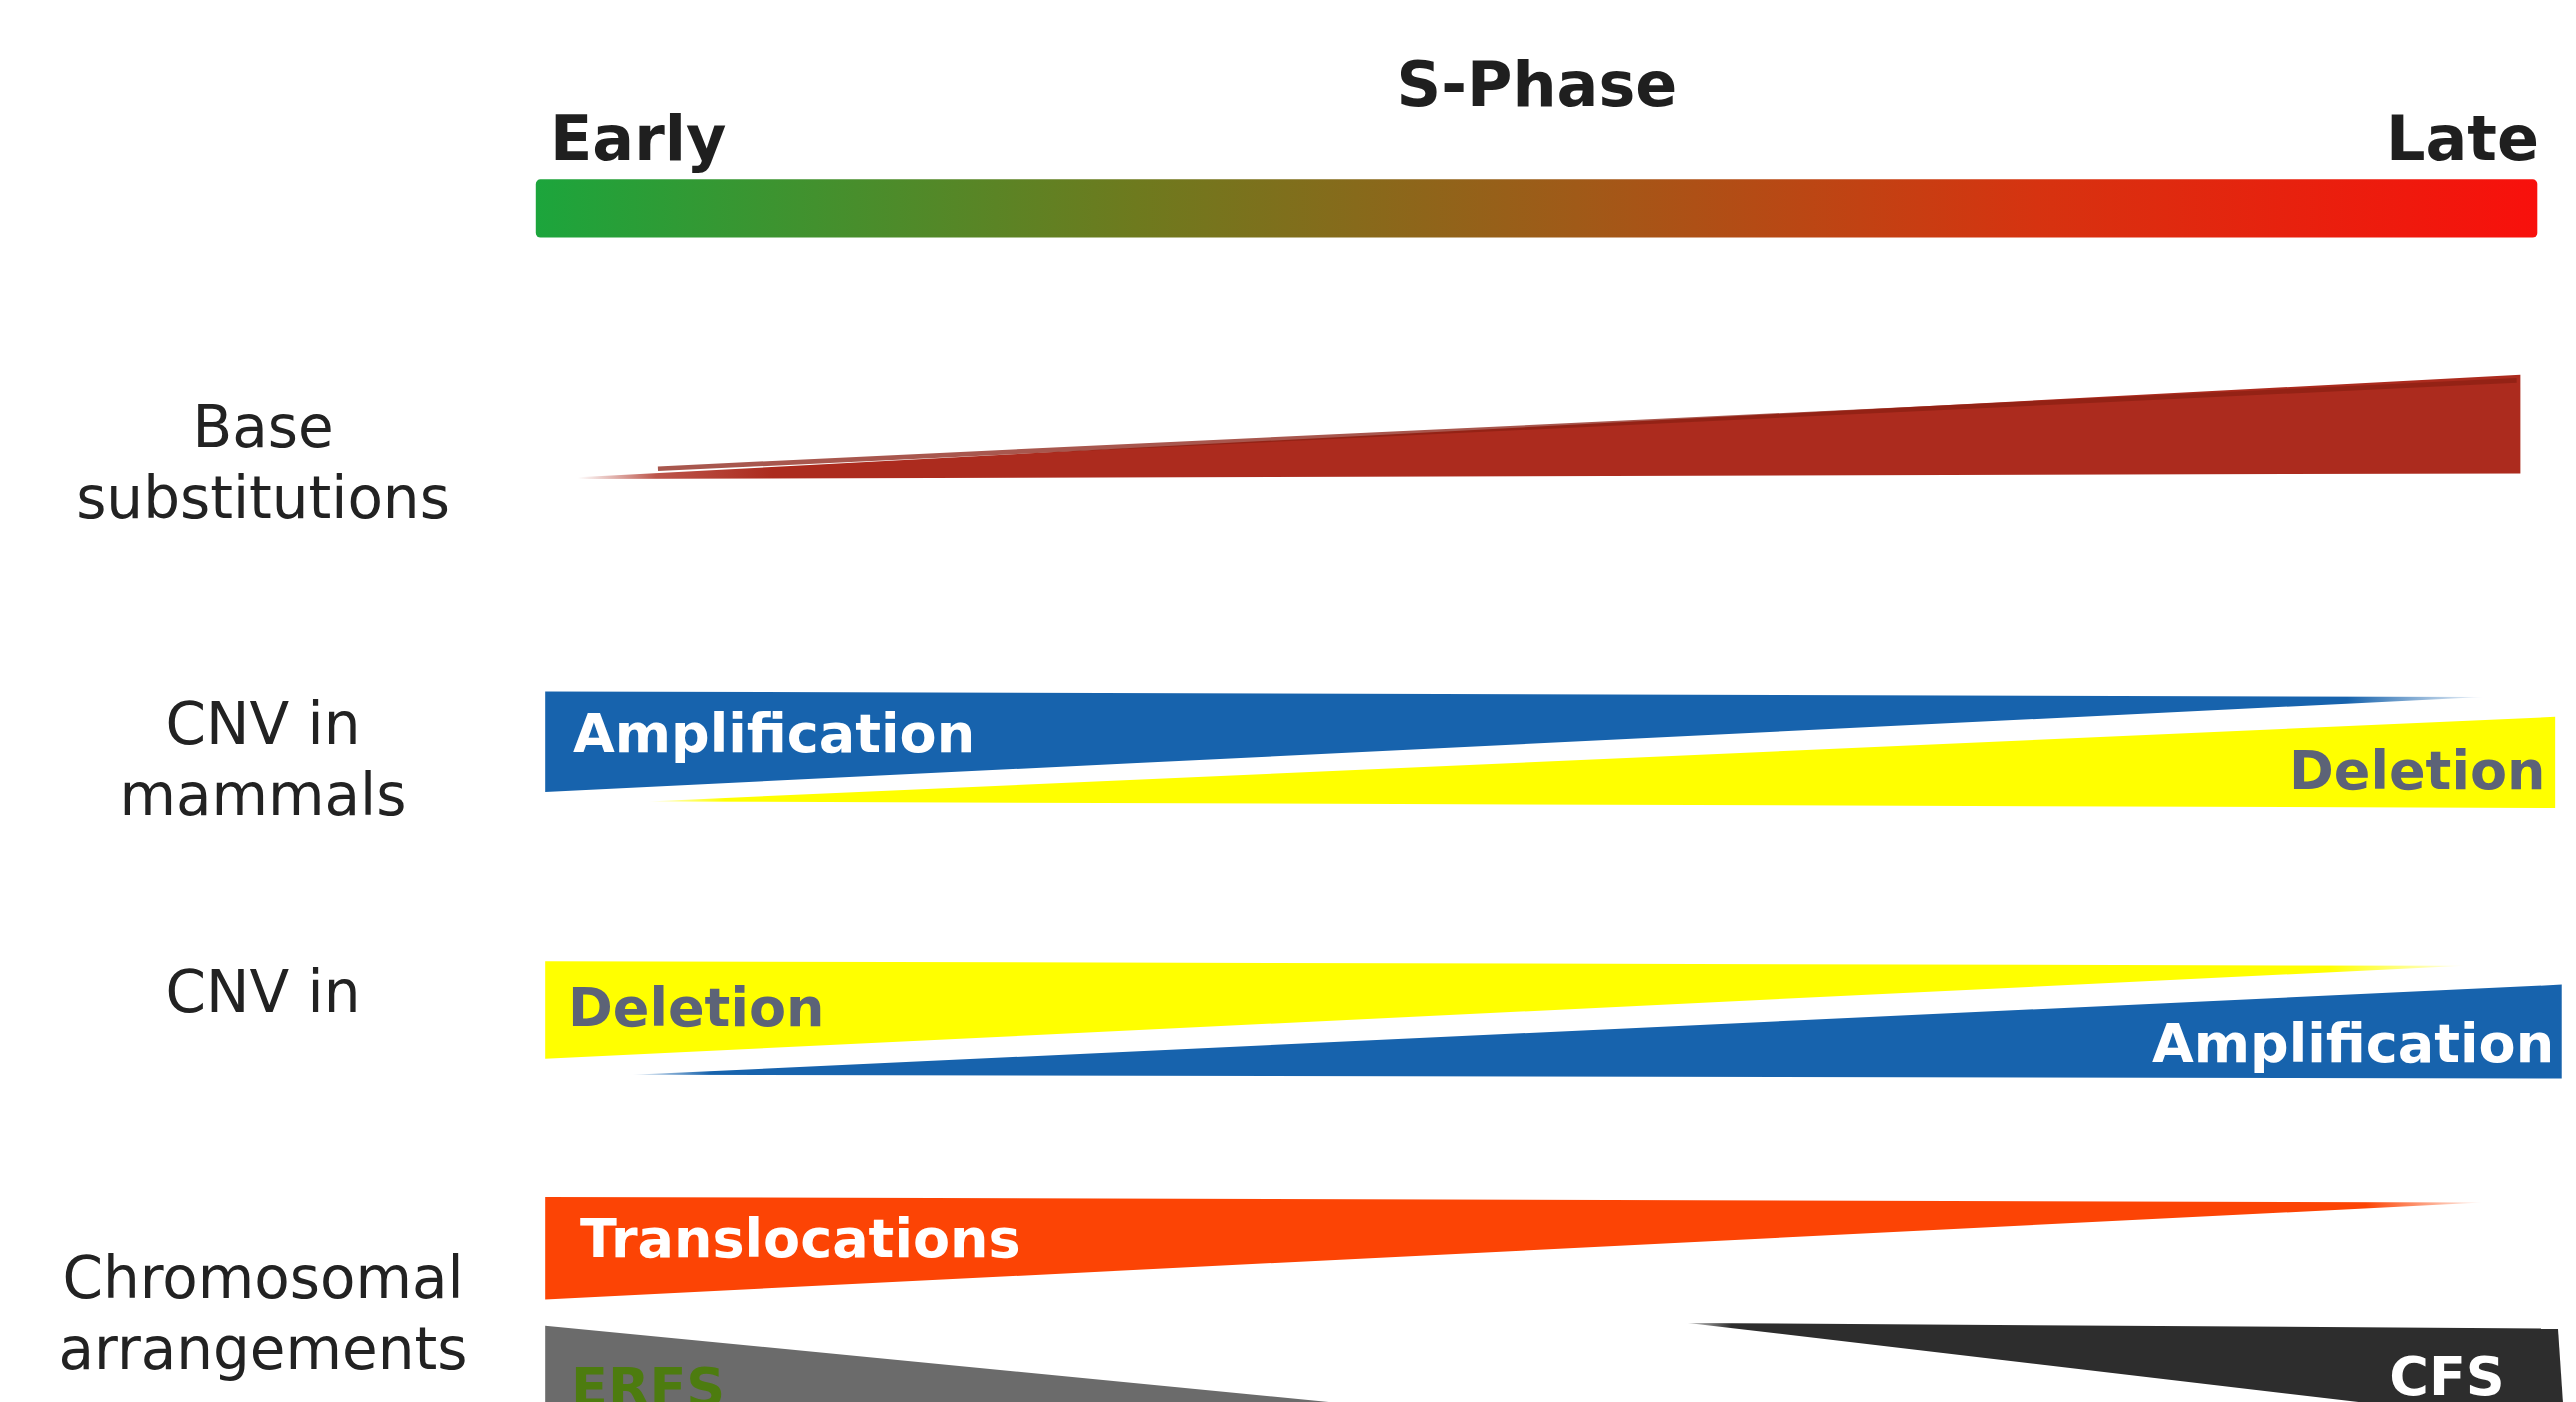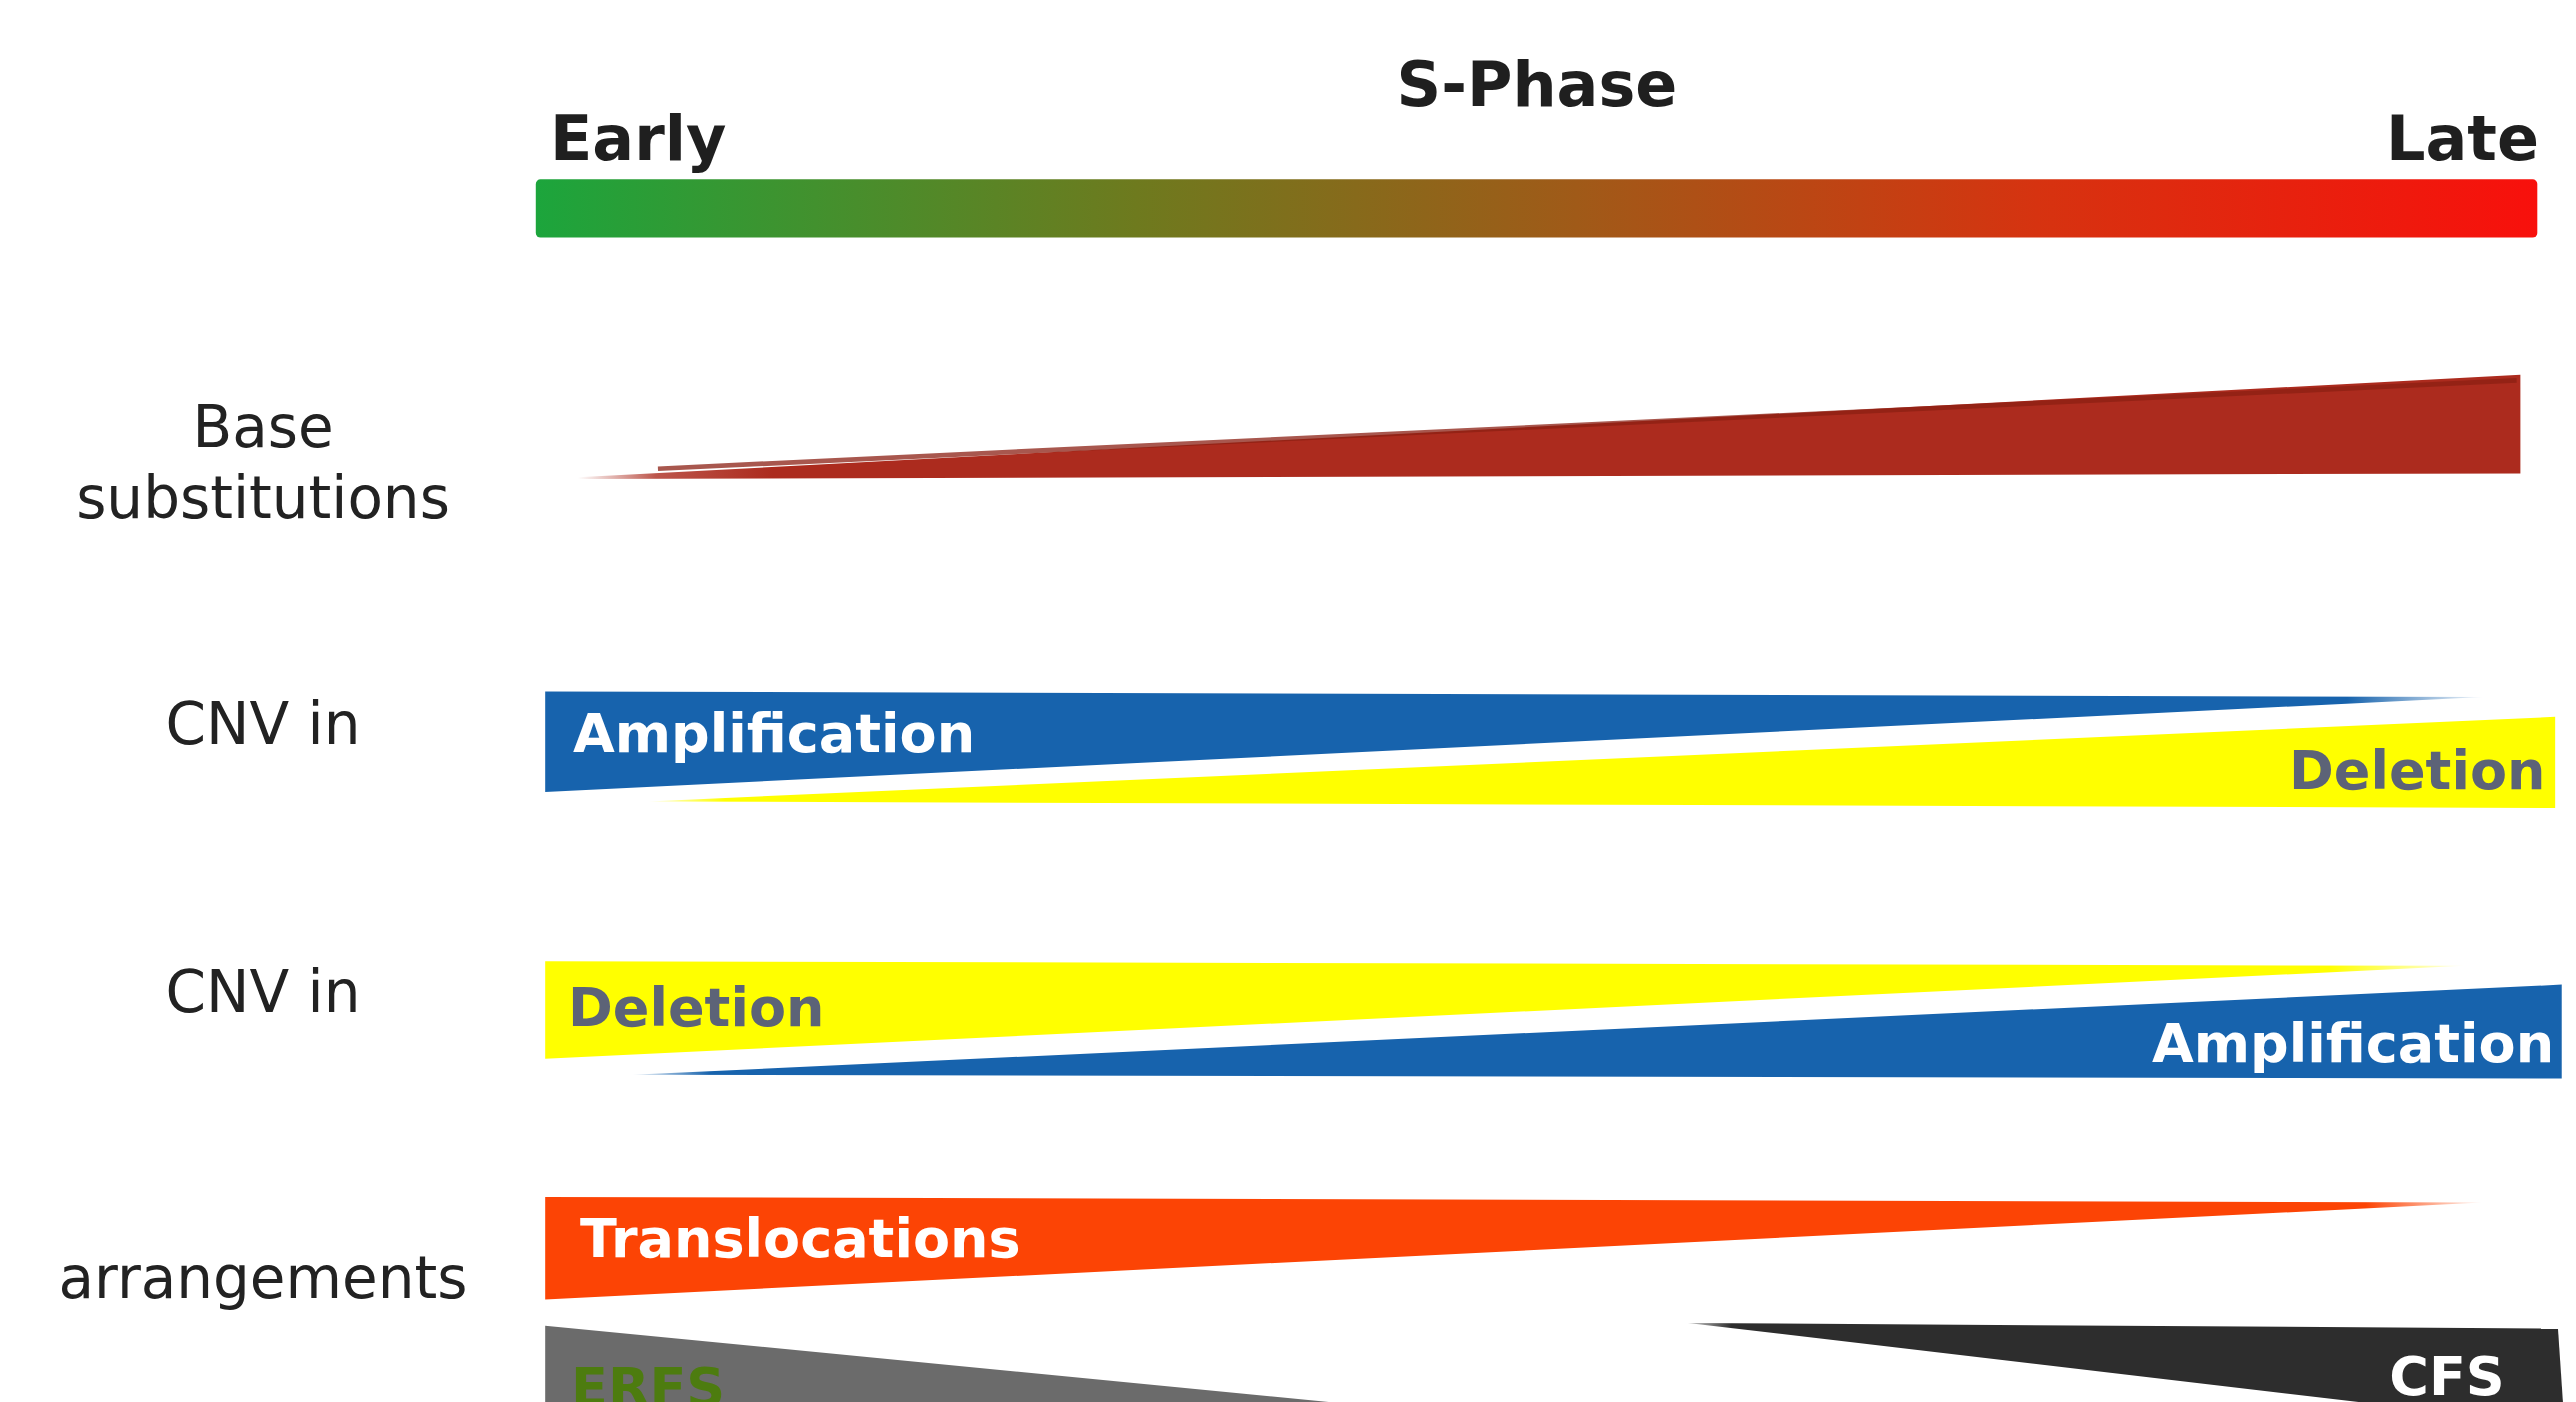--- a/index.html
+++ b/index.html
@@ -115,27 +115,29 @@
   <div class="txt hdr hdr-early" style="color: rgb(31, 31, 31);">Early</div>
   <div class="txt hdr hdr-late" style="color: rgb(31, 31, 31);">Late</div>
 
   <div class="row-label row-base" style="color: rgb(34, 34, 34);">
     <span class="line line1">Base</span>
     <span class="line line2">substitutions</span>
   </div>
 
   <div class="row-label row-cnvm" style="color: rgb(34, 34, 34);">
     <span class="line line1">CNV in</span>
+    <span class="line line2">mammals</span>
   </div>
 
   <div class="row-label row-cnvd" style="color: rgb(34, 34, 34);">
     <span class="line line1">CNV in</span>
   </div>
 
   <div class="row-label row-chrom" style="color: rgb(34, 34, 34);">
+    <span class="line line1">Chromosomal</span>
     <span class="line line2">arrangements</span>
   </div>
 
   <div class="txt wlabel w-amp1" style="color: rgb(255, 255, 255);">Amplification</div>
   <div class="txt wlabel w-del1" style="color: rgb(92, 99, 119);">Deletion</div>
   <div class="txt wlabel w-del2" style="color: rgb(92, 99, 119);">Deletion</div>
   <div class="txt wlabel w-amp2" style="color: rgb(255, 255, 255);">Amplification</div>
   <div class="txt wlabel w-trans" style="color: rgb(255, 255, 255);">Translocations</div>
   <div class="txt wlabel w-erfs" style="color: #4d7c0f;">ERFS</div>
   <div class="txt wlabel w-cfs" style="color: rgb(255, 255, 255);">CFS</div>

